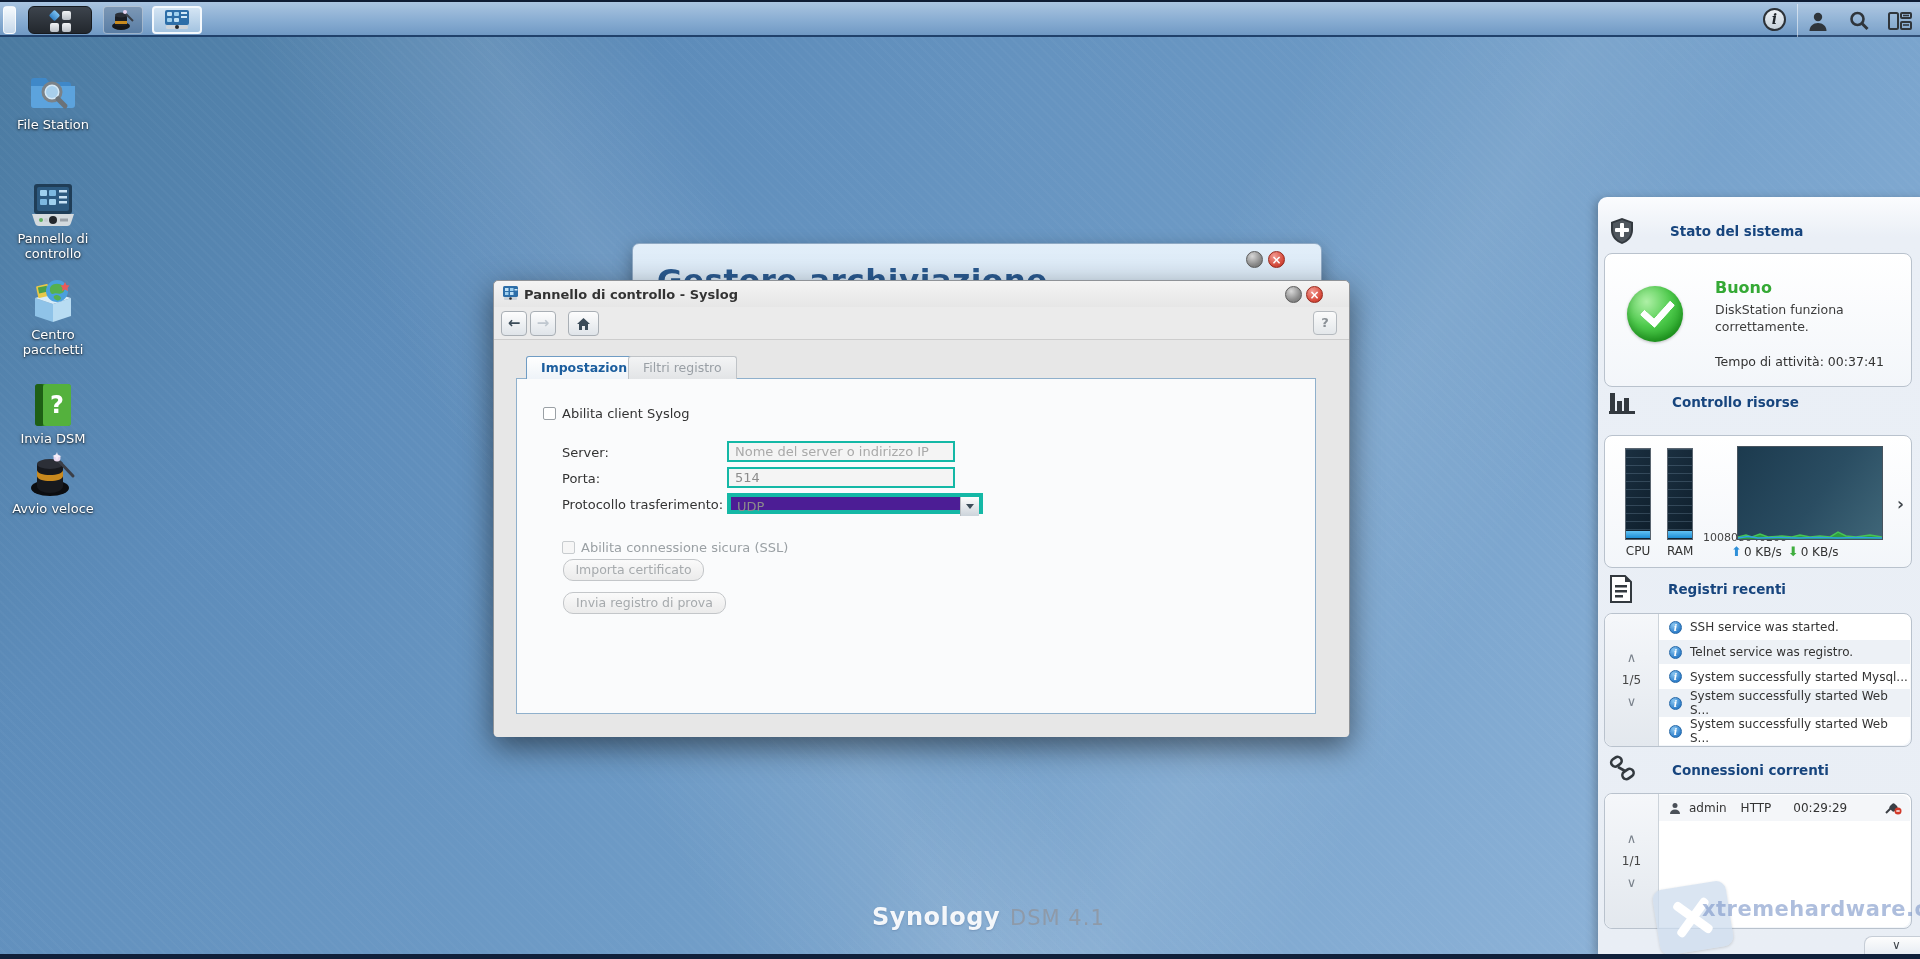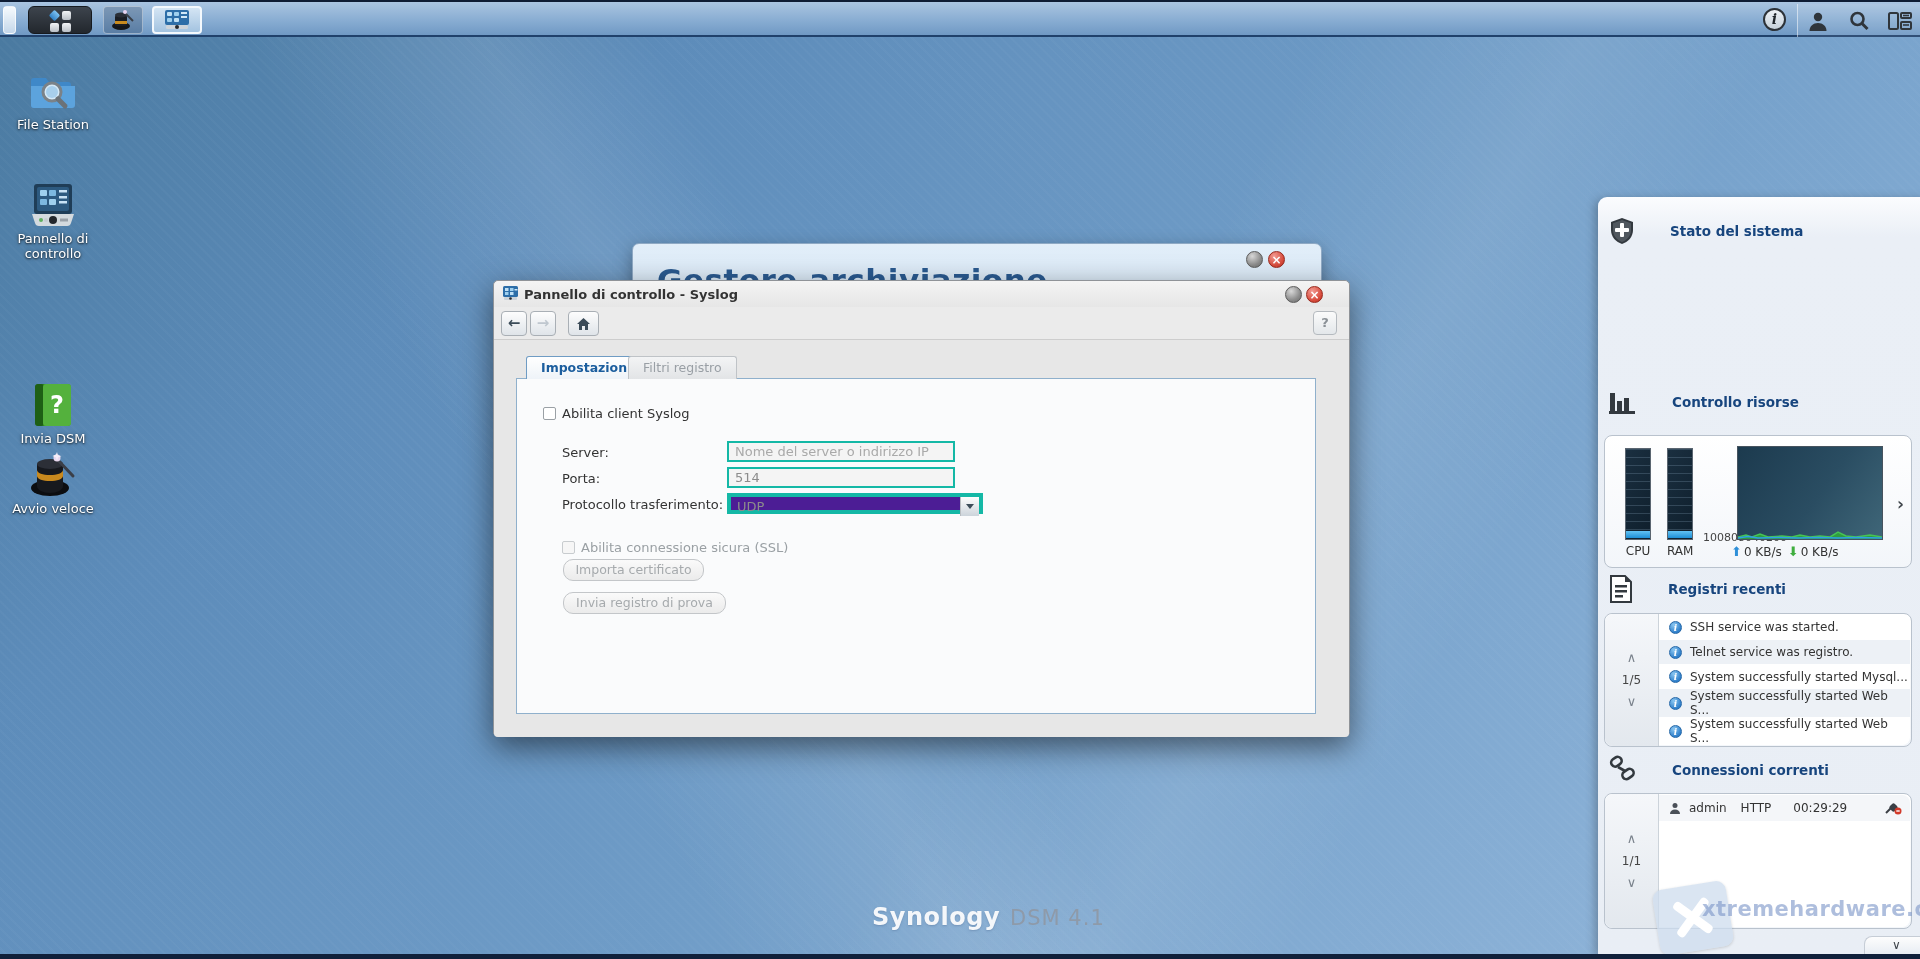--- a/index.html
+++ b/index.html
@@ -247,20 +247,36 @@
           <path d="M3 32h42l-3 9a4 4 0 0 1-4 3H10a4 4 0 0 1-4-3z" fill="#d4dade"></path>
           <circle cx="24" cy="38" r="4" fill="#23272c"></circle>
           <circle cx="12" cy="38" r="2" fill="#5fae5f"></circle>
           <circle cx="17" cy="38" r="2" fill="#c8cdd2"></circle>
           <rect x="31" y="36.5" width="8" height="3" fill="#9aa1a8"></rect>
         </svg>
     </div>
     <div class="lbl">Pannello di controllo</div>
   </div>
 
+  <div class="dicon" style="top:276px">
+    <div class="img">
+      <svg width="48" height="46" viewBox="0 0 48 46">
+          <path d="M6 20l18 6v18L6 38z" fill="#8fc3e8"></path>
+          <path d="M42 20l-18 6v18l18-6z" fill="#b8dcf2"></path>
+          <path d="M6 20l18-5 18 5-18 6z" fill="#d8ecf8"></path>
+          <rect x="8" y="7" width="12" height="12" rx="1" transform="rotate(-12 14 13)" fill="#e8c84a"></rect>
+          <rect x="9.5" y="8.5" width="9" height="6" transform="rotate(-12 14 12)" fill="#4aa04a"></rect>
+          <circle cx="28" cy="13" r="11" fill="#4aa0dd"></circle>
+          <path d="M22 8c3-3 9-3 12 0 2 2 2 6-1 7-3 2-6-1-9 1-3 1-4-6-2-8z" fill="#55b04f"></path>
+          <path d="M25 18c2-2 6-1 7 2 0 2-3 3-5 2s-3-3-2-4z" fill="#55b04f"></path>
+          <path d="M36 4l1.5 3 3 .5-2 2.5.5 3-3-1.5-3 1.5.5-3-2-2.5 3-.5z" fill="#e85a5a"></path>
+        </svg>
+    </div>
+    <div class="lbl">Centro pacchetti</div>
+  </div>
 
   <div class="dicon" style="top:380px">
     <div class="img">
       <svg width="44" height="46" viewBox="0 0 44 46">
           <rect x="4" y="2" width="36" height="42" rx="4" fill="#2f8a23"></rect>
           <rect x="4" y="2" width="9" height="42" rx="3" fill="#1e5f15"></rect>
           <rect x="12" y="2" width="28" height="42" rx="3" fill="#54b13d"></rect>
           <text x="26" y="31" font-size="24" font-weight="bold" fill="#fff" text-anchor="middle" font-family="DejaVu Sans">?</text>
         </svg>
     </div>
@@ -355,20 +371,26 @@
     <div class="sb-head" style="top:20px">
       <span>
         <svg width="28" height="28" viewBox="0 0 28 28">
             <path d="M14 1l11 4v8c0 7-5 12-11 14C8 25 3 20 3 13V5z" fill="#33393f"></path>
             <path d="M14 3l9 3.3V13c0 6-4.2 10.2-9 12-4.8-1.8-9-6-9-12V6.3z" fill="#50575e"></path>
             <rect x="12" y="6" width="4" height="14" rx="1" fill="#fff"></rect>
             <rect x="7" y="11" width="14" height="4" rx="1" fill="#fff"></rect>
           </svg>
       </span>
       <span class="ttl">Stato del sistema</span>
+    </div>
+    <div class="card" style="top:56px;height:134px">
+      <div class="okcircle"></div>
+      <div style="position:absolute;left:110px;top:24px;color:#35a935;font-size:16px;font-weight:bold">Buono</div>
+      <div style="position:absolute;left:110px;top:48px;width:158px;color:#3c3c3c;font-size:12.5px;line-height:1.35">DiskStation funziona correttamente.</div>
+      <div style="position:absolute;left:110px;top:100px;color:#333;font-size:12.5px">Tempo di attività: 00:37:41</div>
     </div>
 
     <div class="sb-head" style="top:192px">
       <span>
         <svg width="30" height="26" viewBox="0 0 30 26">
             <rect x="2" y="4" width="5" height="18" fill="#33393f"></rect>
             <rect x="9" y="12" width="5" height="10" fill="#33393f"></rect>
             <rect x="16" y="9" width="5" height="13" fill="#33393f"></rect>
             <rect x="1" y="22" width="26" height="3" fill="#33393f"></rect>
           </svg>

